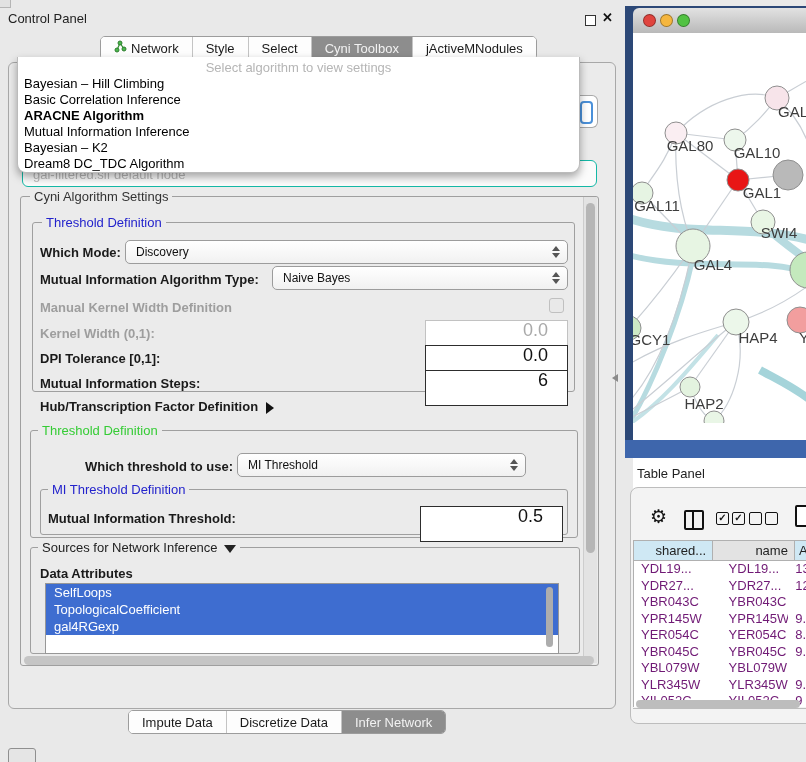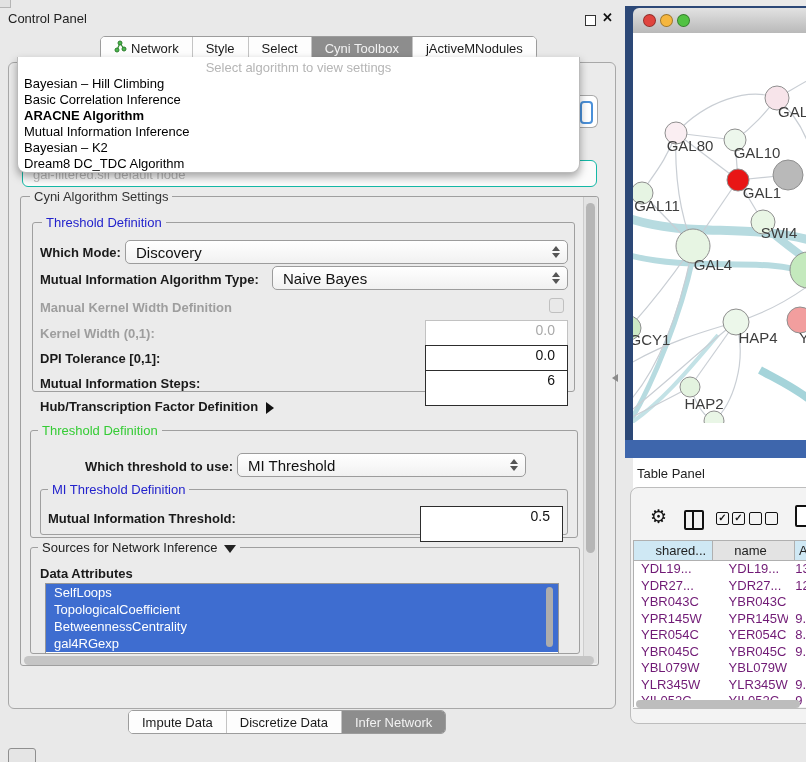--- a/index.html
+++ b/index.html
@@ -35,28 +35,28 @@
     z-index:1;font-size:13px;color:#b9b9b9;line-height:27px;padding-left:10px;box-sizing:border-box;}
   
   .groupbox{border:1px solid #9f9f9f;border-radius:3px;background:transparent;}
   .group-label{font-size:13px;background:#ebebeb;padding:0 4px;white-space:nowrap;z-index:2;}
   .lbl-blue{color:#2323cc;}
   .lbl-green{color:#35cc35;}
   .bold13{font-size:13px;font-weight:bold;color:#1a1a1a;white-space:nowrap;}
   .gray{color:#9e9e9e !important;}
   
   .combo{display:flex;align-items:center;border:1px solid #9c9c9c;border-radius:5px;
-    background:linear-gradient(#ffffff,#f1f1f1);font-size:15px;color:#111;box-sizing:border-box;height:24px;}
+    background:linear-gradient(#ffffff,#f1f1f1);font-size:12px;color:#111;box-sizing:border-box;height:24px;}
   .combo .cv{padding-left:10px;}
   .stepper{margin-left:auto;margin-right:7px;display:flex;flex-direction:column;align-items:center;gap:2px;}
   .tri-up{width:0;height:0;border-left:4px solid transparent;border-right:4px solid transparent;border-bottom:5px solid #555;}
   .tri-dn{width:0;height:0;border-left:4px solid transparent;border-right:4px solid transparent;border-top:5px solid #555;}
   
-  .field{box-sizing:border-box;border:1.5px solid #2d2d2d;background:#fff;font-size:14px;color:#111;
-    text-align:right;padding:0 12px;line-height:19px;height:36px;}
+  .field{box-sizing:border-box;border:1.5px solid #2d2d2d;background:#fff;font-size:18px;color:#111;
+    text-align:right;padding:0 19px;line-height:19px;height:36px;}
   .field.disabled{border:1px solid #c2c2c2;color:#a9a9a9;}
   .checkbox{width:13px;height:13px;border:1px solid #c0c0c0;border-radius:3px;background:#e9e9e9;}
   
   .vtrack{background:#e3e3e3;border-left:1px solid #cdcdcd;}
   .vthumb{background:#b6b6b6;border-radius:6px;}
   .hpill{background:#c5c5c5;border-radius:5px;}
   
   .attr-list{border:1px solid #979797;background:#fff;overflow:hidden;}
   .attr-item{height:17px;line-height:17px;font-size:13px;color:#fff;background:#3e6dd0;padding-left:8px;white-space:nowrap;}
   
@@ -208,21 +208,20 @@
 <div class="abs field" style="left:420px;top:506px;width:143px;">0.5</div>
 
 <div class="abs groupbox" style="left:30px;top:547px;width:548px;height:105px;"></div>
 <div class="abs group-label" style="left:38px;top:540px;color:#222;">
   <span>Sources for Network Inference</span><span class="tri-down-b"></span>
 </div>
 <div class="abs bold13" style="left:40px;top:566px;">Data Attributes</div>
 <div class="abs attr-list" style="left:45px;top:583px;width:512px;height:69px;" id="attr-list">
     <div class="attr-item" style="background: rgb(62, 109, 208);">SelfLoops</div>
     <div class="attr-item" style="background: rgb(62, 109, 208);">TopologicalCoefficient</div>
-    <div class="attr-item" style="background: rgb(62, 109, 208);">BetweennessCentrality</div>
     <div class="attr-item" style="background: rgb(62, 109, 208);">gal4RGexp</div>
   </div>
 <div class="abs vthumb" style="left:546px;top:587px;width:7px;height:60px;background:#adadad;"></div>
 <div class="abs hpill" style="left:24px;top:656px;width:570px;height:9px;"></div>
 
 <div class="abs apply-btn" style="left:264px;top:675px;margin-top:36px;">Apply</div>
 <div class="abs seg bottom-tabs">
     <div class="seg-tab">
       <span>Impute Data</span>
     </div>
@@ -314,21 +313,21 @@
 </div>
 <div class="abs" style="left:749px;top:512px;display:flex;gap:3px;">
   <span class="cb"></span>
     <span class="cb"></span>
 </div>
 <div class="abs doc-icon" style="left:795px;top:505px;"></div>
 
 <div class="abs tbl" style="left:633px;top:540px;width:220px;">
   <div class="tbl-header" id="tbl-header">
       <div class="th blue" style="width: 88px;">shared...</div>
-      <div class="th graybg" style="width: 91px; text-align: center;">name</div>
+      <div class="th graybg" style="width: 91px;">name</div>
       <div class="th blue" style="width: 65px; text-align: left; padding-left: 4px;">A</div>
     </div>
   <div class="tbl-body" style="height:146px;" id="tbl-body">
       <div class="tr">
         <div class="td" style="width: 88px;">YDL19...</div>
         <div class="td" style="width: 67px;">YDL19...</div>
         <div class="td" style="width: 65px;">13</div>
       </div>
       <div class="tr">
         <div class="td" style="width: 88px;">YDR27...</div>

